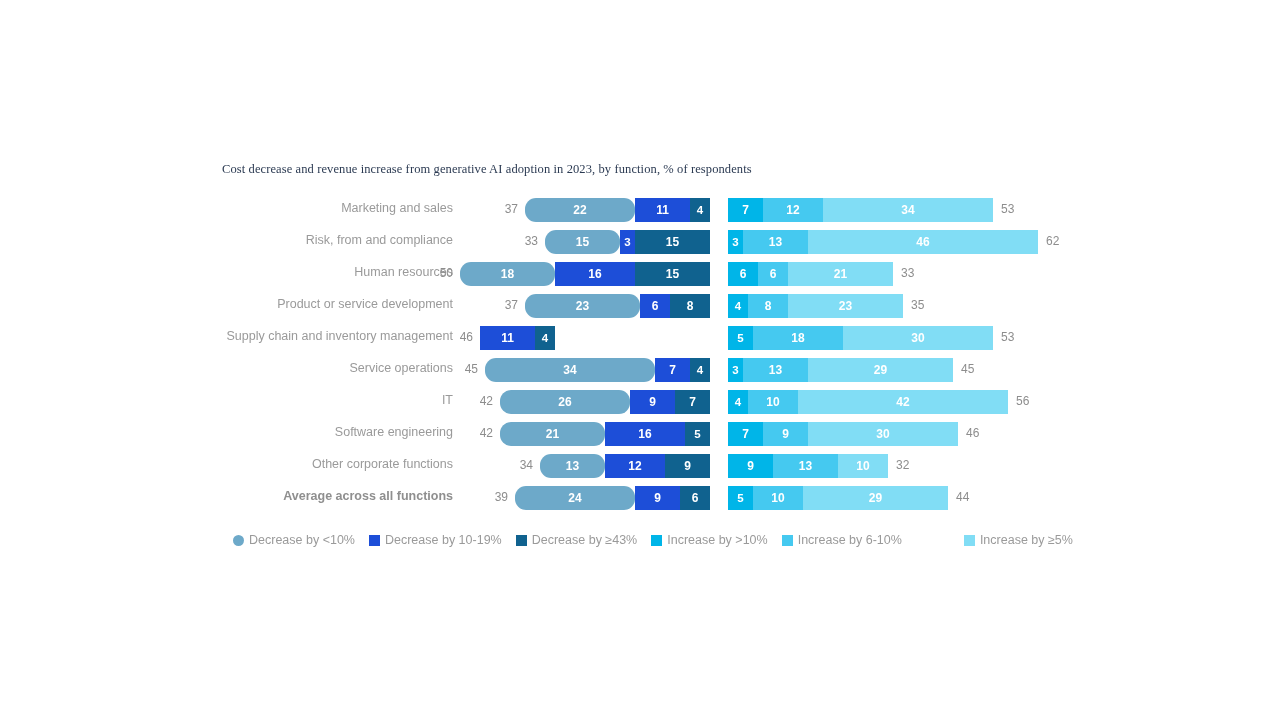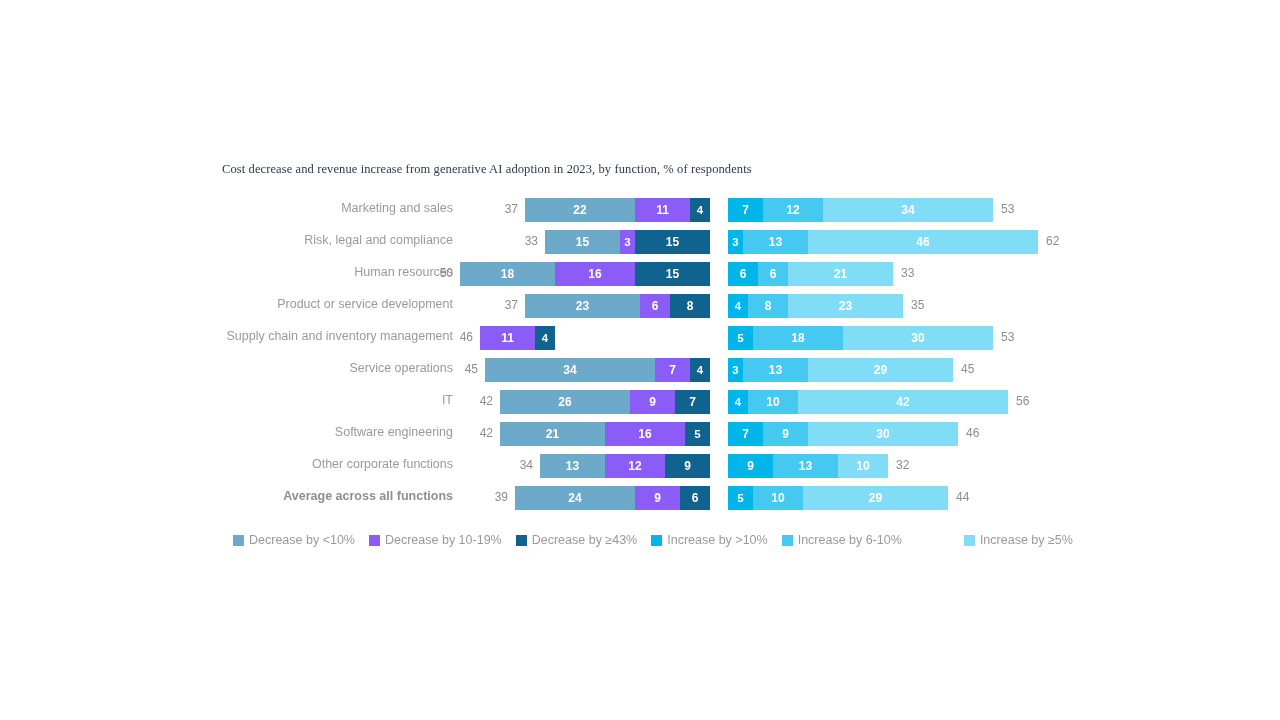--- a/index.html
+++ b/index.html
@@ -95,22 +95,22 @@
     justify-content: center;
     font-size: 12px;
     font-weight: bold;
     color: #ffffff;
     box-sizing: border-box;
     overflow: hidden;
   }
   .seg.narrow { font-size: 11.5px; }
 
   
-  .c-dec1 { background: #6da9c9; }
-  .c-dec2 { background: #8b5cf6; }
+  .c-dec1 { background: #6da9c9; border-radius: 11px; }
+  .c-dec2 { background: #1d4ed8; }
   .c-dec3 { background: #10628f; }
   .c-inc1 { background: #00b5e8; }
   .c-inc2 { background: #45c9f0; }
   .c-inc3 { background: #81ddf5; }
 
   
   .legend {
     position: absolute;
     left: 233px;
     top: 533px;
@@ -152,21 +152,21 @@
         </div>
         <div class="total total-left" style="right: 762px;">37</div>
         <div class="bar bar-right" style="left: 728px; width: 265px;">
           <div class="seg c-inc1" style="width: 35px;">7</div>
           <div class="seg c-inc2" style="width: 60px;">12</div>
           <div class="seg c-inc3" style="width: 170px;">34</div>
         </div>
         <div class="total total-right" style="left: 1001px;">53</div>
       </div>
       <div class="row">
-        <div class="row-label">Risk, legal and compliance</div>
+        <div class="row-label">Risk, from and compliance</div>
         <div class="bar bar-left" style="right: 570px; width: 165px;">
           <div class="seg c-dec1" style="width: 75px;">15</div>
           <div class="seg c-dec2 narrow" style="width: 15px;">3</div>
           <div class="seg c-dec3" style="width: 75px;">15</div>
         </div>
         <div class="total total-left" style="right: 742px;">33</div>
         <div class="bar bar-right" style="left: 728px; width: 310px;">
           <div class="seg c-inc1 narrow" style="width: 15px;">3</div>
           <div class="seg c-inc2" style="width: 65px;">13</div>
           <div class="seg c-inc3" style="width: 230px;">46</div>

